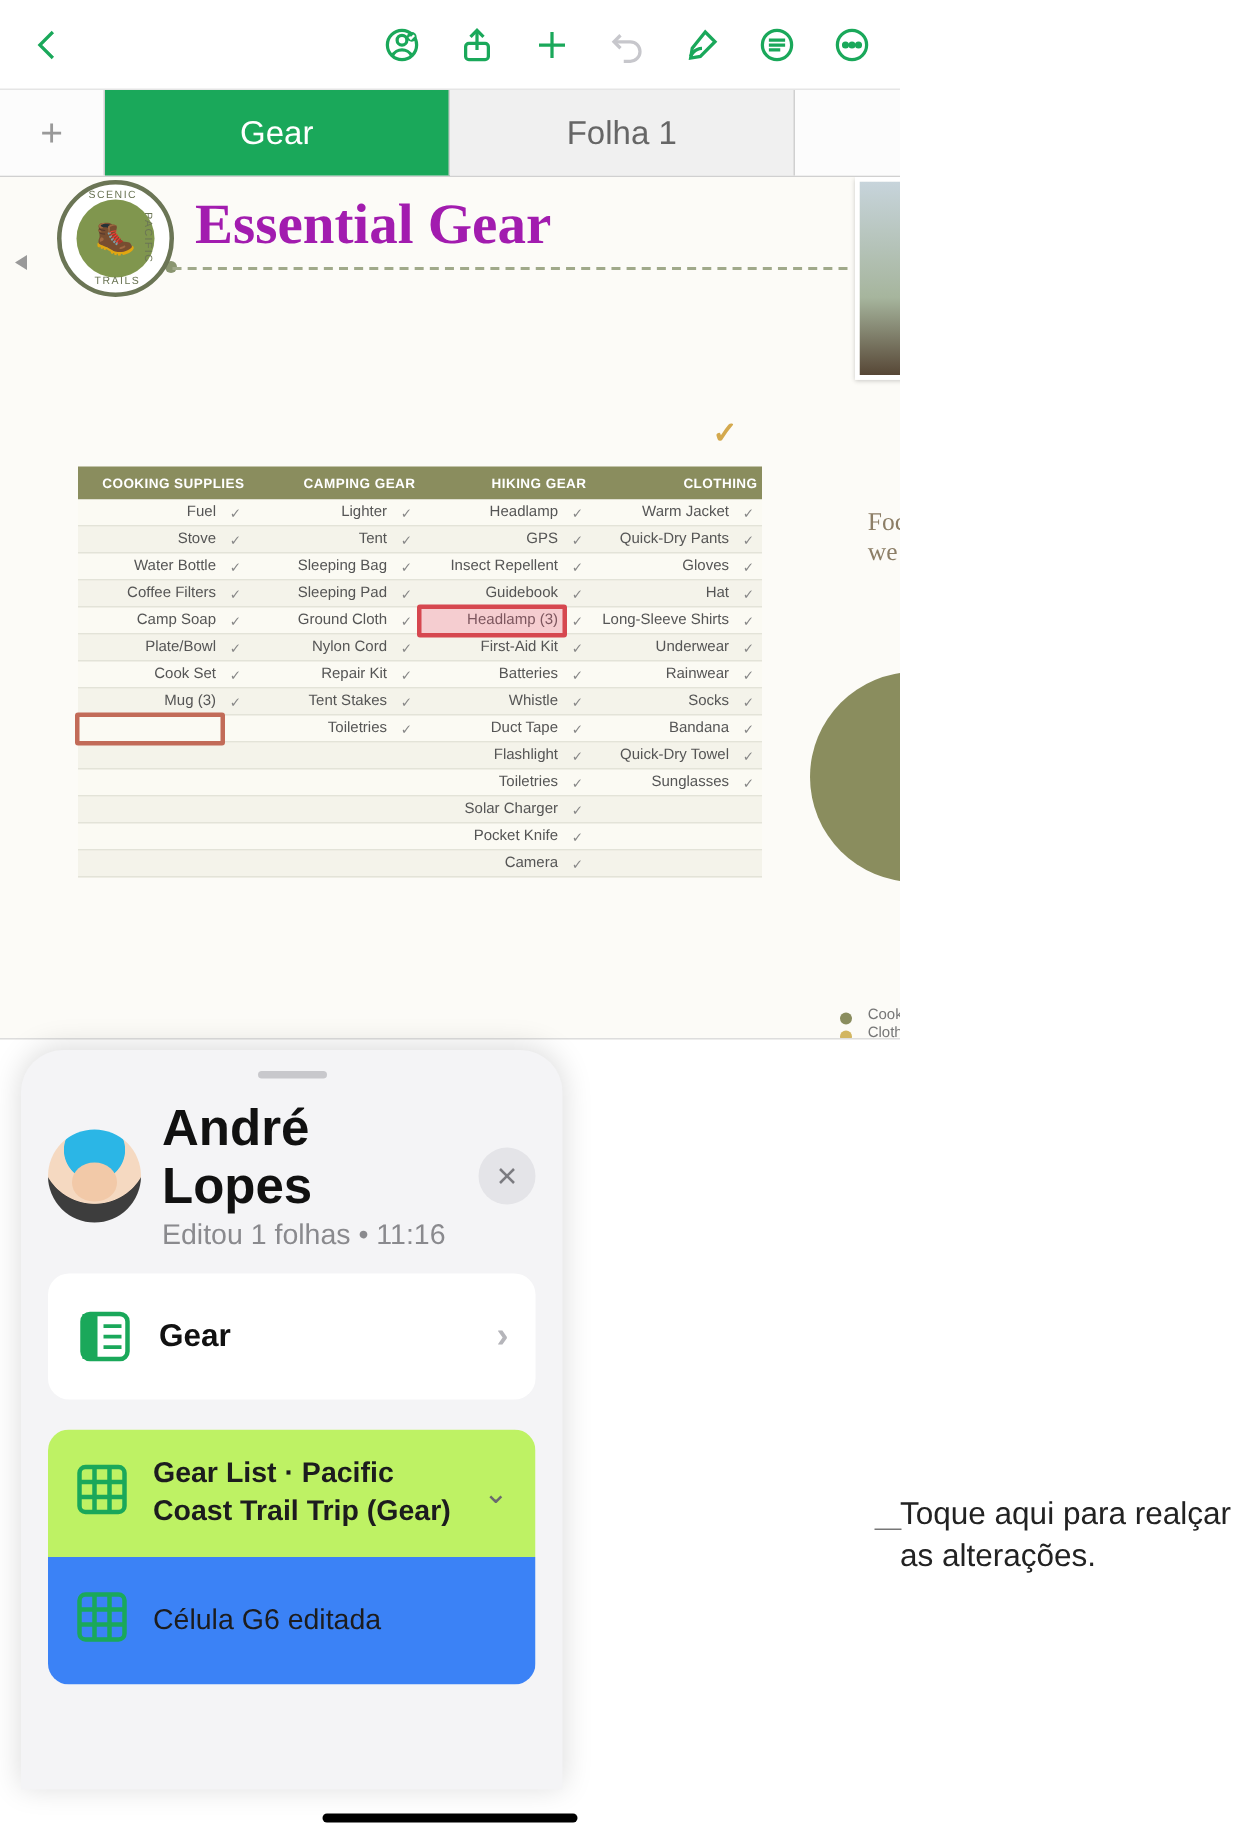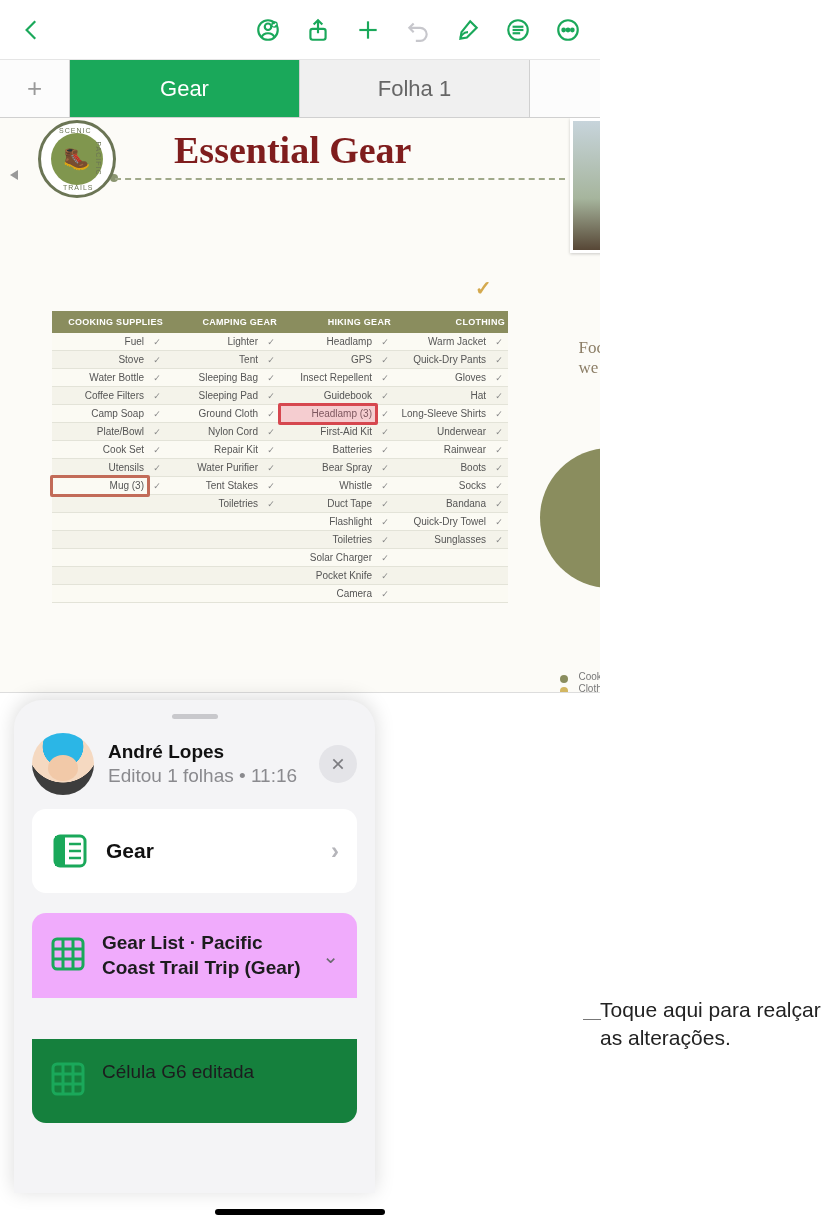--- a/index.html
+++ b/index.html
@@ -91,23 +91,22 @@
     position:absolute;
     font-size:7px;
     color:#6b7555;
     letter-spacing:1px;
   }
   .doc-title {
     position: absolute;
     left: 130px; top: 10px;
     font-family: Georgia, serif;
     font-size: 38px;
-    color: #7f1d1d;
+    color: #a21caf;
     font-weight: 600;
-    margin-left: 44px;
   }
   .title-divider {
     position: absolute;
     left: 115px; top: 60px;
     right: 35px;
     border-top: 2px dashed #a0a98a;
   }
   .title-dot {
     position:absolute;
     left:110px; top:56px;
@@ -245,21 +244,21 @@
   .avatar::after{
     content:"";
     position:absolute;
     left:16px; top:22px;
     width:30px; height:26px;
     background:#f2c9a8;
     border-radius:50% 50% 48% 48%;
   }
   .sheet-title-block { flex: 1; }
   .sheet-name {
-    font-size: 19px;
+    font-size: 34px;
     font-weight: 700;
     color: #111;
   }
   .sheet-sub {
     font-size: 19px;
     color: #8a8a8e;
     margin-top: 2px;
   }
   .close-btn {
     width: 38px; height: 38px;
@@ -285,38 +284,37 @@
   }
   .card-label {
     font-size: 21px;
     font-weight: 700;
     color: #111;
     flex: 1;
   }
   .chev { color: #b5b5ba; font-size: 24px; font-weight:600; }
   .card-group { border-radius:14px; overflow:hidden; margin-bottom:20px; }
   .card2 {
-    background: #f0abfc;
+    background: #bef264;
     display:flex; align-items:center;
     padding: 18px;
     gap: 16px;
   }
   .card2 .txt {
     font-size: 19px;
     font-weight: 700;
     color: #1c1c1e;
     flex:1;
     line-height:1.3;
   }
   .card3 {
-    background: #15803d;
-    display:flex; align-items:flex-start;
+    background: #3b82f6;
+    display:flex; align-items:center;
     padding: 22px 18px;
     gap: 16px;
-    margin-top: 41px;
   }
   .card3 .txt {
     font-size: 19px;
     color: #1c1c1e;
     flex:1;
   }
   .chev-down { color:#6a6a6e; font-size:20px; }
   .ic-sheet svg, .ic-table svg { width:36px; height:36px; }
 
   .home-ind {
@@ -501,30 +499,20 @@
             <td class="chk">✓</td>
           </tr>
           <tr>
             <td class="lbl">Cook Set</td>
             <td class="chk">✓</td>
             <td class="lbl">Repair Kit</td>
             <td class="chk">✓</td>
             <td class="lbl">Batteries</td>
             <td class="chk">✓</td>
             <td class="lbl">Rainwear</td>
-            <td class="chk">✓</td>
-          </tr>
-          <tr>
-            <td class="lbl">Utensils</td>
-            <td class="chk">✓</td>
-            <td class="lbl">Water Purifier</td>
-            <td class="chk">✓</td>
-            <td class="lbl">Bear Spray</td>
-            <td class="chk">✓</td>
-            <td class="lbl">Boots</td>
             <td class="chk">✓</td>
           </tr>
           <tr>
             <td class="lbl">Mug (3)</td>
             <td class="chk">✓</td>
             <td class="lbl">Tent Stakes</td>
             <td class="chk">✓</td>
             <td class="lbl">Whistle</td>
             <td class="chk">✓</td>
             <td class="lbl">Socks</td>

